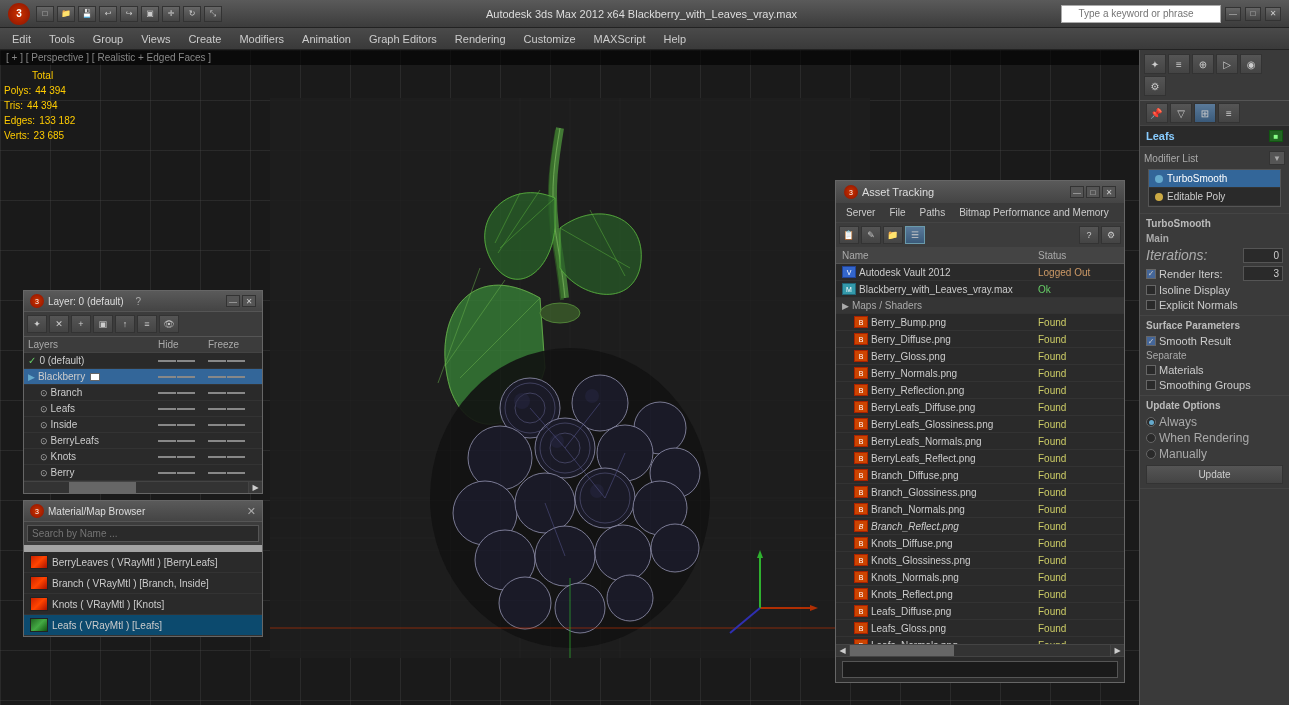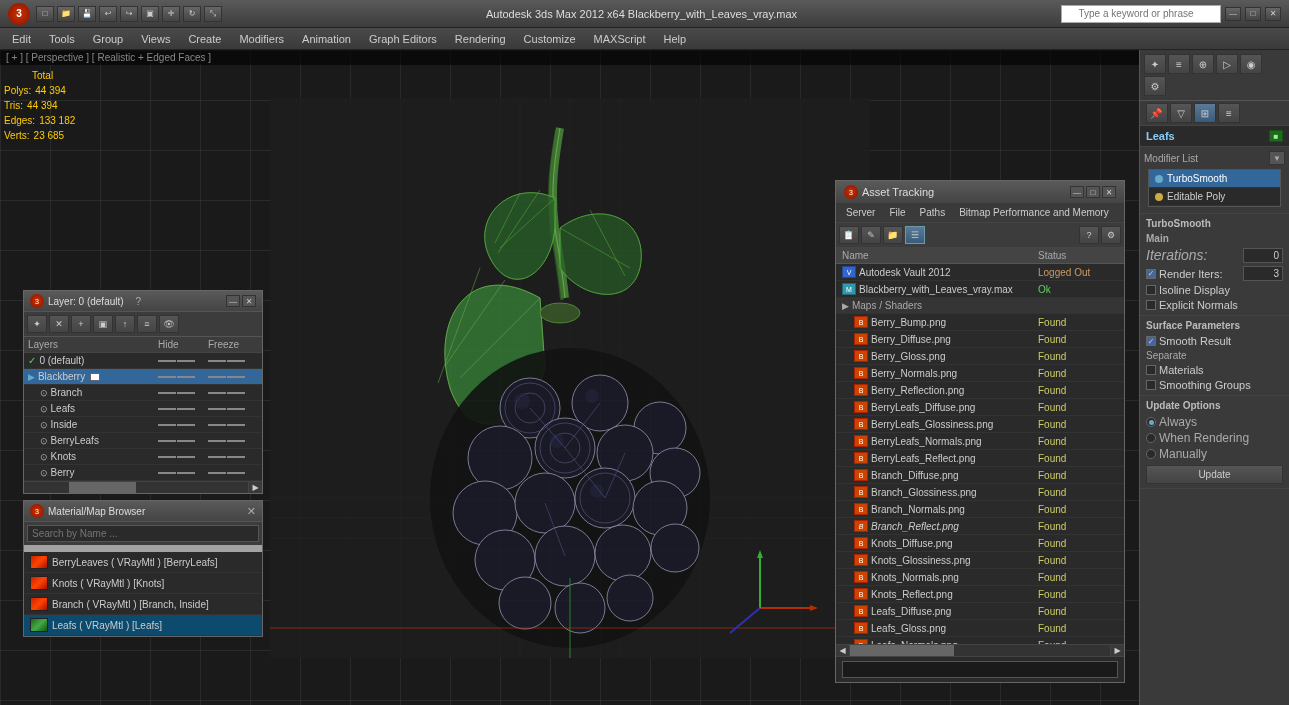--- a/index.html
+++ b/index.html
@@ -841,25 +841,25 @@
         <div class="material-search">
           <input type="text" style="width: 100%; background: rgb(42, 42, 42); border: 1px solid rgb(85, 85, 85); color: rgb(204, 204, 204); padding: 2px 4px; font-size: 10px; outline: none;" placeholder="Search by Name ...">
         </div>
         <div class="material-list">
           <div class="material-item">
             <div class="material-swatch"></div>
             <span>BerryLeaves ( VRayMtl ) [BerryLeafs]</span>
           </div>
           <div class="material-item">
             <div class="material-swatch"></div>
-            <span>Knots ( VRayMtl ) [Knots]</span>
+            <span>Branch ( VRayMtl ) [Branch, Inside]</span>
           </div>
           <div class="material-item">
             <div class="material-swatch"></div>
-            <span>Branch ( VRayMtl ) [Branch, Inside]</span>
+            <span>Knots ( VRayMtl ) [Knots]</span>
           </div>
           <div class="material-item selected">
             <div class="material-swatch green"></div>
             <span>Leafs ( VRayMtl ) [Leafs]</span>
           </div>
         </div>
       </div>
     </div>
 
     <div class="asset-window">

